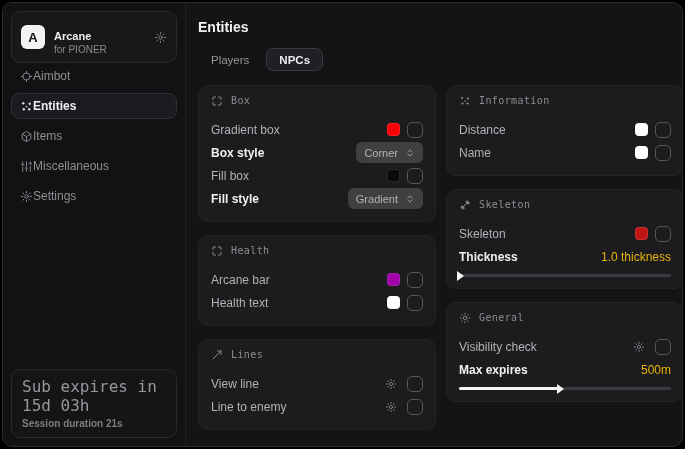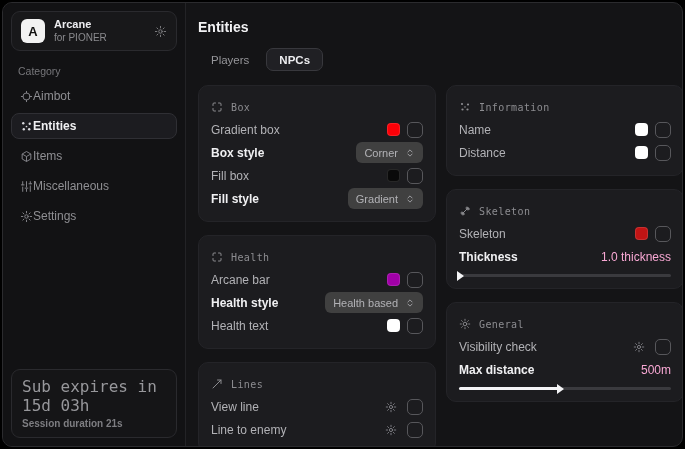--- a/index.html
+++ b/index.html
@@ -26,21 +26,21 @@
     border: 1px solid #2a2a2e; background: #18181a;
     border-radius: 9px; padding: 6px 9px;
     display: flex; align-items: center; gap: 9px;
   }
   .logo {
     width: 24px; height: 24px; border-radius: 6px;
     background: #f2f2f2; color: #111;
     font-weight: 700; font-size: 13px;
     display: flex; align-items: center; justify-content: center;
   }
-  .brand-text { flex: 1; line-height: 1.25; }
+  .brand-text { flex: 1; line-height: 1.25; margin-top: 12px; }
   .brand-name { font-size: 11px; font-weight: 700; color: #ededf0; }
   .brand-sub  { font-size: 10px; color: #8a8a8e; }
   .brand-gear { color: #7c7c80; display: flex; }
 
   .category-label { margin: 14px 0 6px 7px; font-size: 10.5px; color: #76767a; }
 
   .nav { display: flex; flex-direction: column; gap: 4px; }
   .nav-item {
     height: 26px; border-radius: 8px; border: 1px solid transparent;
     display: flex; align-items: center; gap: 0; padding: 0 8px;
@@ -73,21 +73,21 @@
     display: flex; align-items: center; cursor: pointer;
   }
   .tab.active { background: #202024; border-color: #38383d; color: #ededf0; font-weight: 600; }
 
   .columns { margin-top: 14px; display: flex; gap: 10px; align-items: flex-start; }
   .col { display: flex; flex-direction: column; gap: 13px; }
   .col-left  { width: 238px; }
   .col-right { width: 238px; }
 
   .card { background: #1c1c1f; border: 1px solid #242428; border-radius: 10px; padding: 9px 12px 11px; }
-  .card-head { display: flex; align-items: flex-end; gap: 8px; height: 18px; margin-bottom: 5px; }
+  .card-head { display: flex; align-items: flex-start; gap: 8px; height: 18px; margin-bottom: 5px; }
   .card-head .hicon { display: flex; color: #8d8d91; }
   .htitle { font-family: "DejaVu Sans Mono", monospace; font-size: 10px; letter-spacing: .4px; color: #8d8d91; }
 
   .row { height: 23px; display: flex; align-items: center; justify-content: space-between; }
   .row-label { font-size: 12px; color: #b2b2b6; }
   .row-label.strong { color: #f0f0f2; font-weight: 700; }
   .controls { display: flex; align-items: center; gap: 7px; }
 
   .swatch { width: 13px; height: 13px; border-radius: 4px; border: 1px solid rgba(255,255,255,.12); cursor: pointer; }
   .checkbox {
@@ -98,21 +98,21 @@
 
   .dropdown {
     height: 21px; border: none; border-radius: 6px; background: #404040;
     padding: 0 8px; display: flex; align-items: center; gap: 7px;
     font-family: inherit; font-size: 11px; color: #b2b2b6; cursor: pointer;
   }
   .dropdown .unfold { display: flex; color: #9b9b9f; }
 
   .slider-block { margin-top: 1px; }
   .slider-head { height: 21px; display: flex; align-items: center; justify-content: space-between; gap: 12px; }
-  .slider-value { font-size: 12px; color: #f9a8d4; }
+  .slider-value { font-size: 12px; color: #eab308; }
   .slider-track {
     position: relative; margin-top: 7px; height: 3px;
     background: #3a3a3e; border-radius: 2px;
   }
   .slider-fill { position: absolute; left: 0; top: 0; height: 3px; background: #f4f4f6; border-radius: 2px; }
   .slider-handle {
     position: absolute; top: -3.5px; margin-left: -2px;
     width: 0; height: 0;
     border-top: 5px solid transparent; border-bottom: 5px solid transparent;
     border-left: 7px solid #f4f4f6;
@@ -133,21 +133,20 @@
         <div class="brand-sub">for PIONER</div>
       </div>
       <span class="brand-gear">
         <svg width="13" height="13" viewBox="0 0 24 24" fill="none" stroke="currentColor" stroke-width="1.8" stroke-linecap="round">
             <circle cx="12" cy="12" r="3.2"></circle>
             <path d="M12 2.5v2.8M12 18.7v2.8M2.5 12h2.8M18.7 12h2.8M5.3 5.3l2 2M16.7 16.7l2 2M18.7 5.3l-2 2M7.3 16.7l-2 2"></path>
           </svg>
       </span>
     </div>
 
-    <div class="category-label">Category</div>
 
     <nav class="nav">
       <div class="nav-item">
         <span class="nicon">
           <svg width="13" height="13" viewBox="0 0 24 24" fill="none" stroke="currentColor" stroke-width="1.8" stroke-linecap="round">
               <circle cx="12" cy="12" r="6.5"></circle>
               <path d="M12 2.5v3M12 18.5v3M2.5 12h3M18.5 12h3"></path>
             </svg>
         </span>
         <span>Aimbot</span>
@@ -268,31 +267,20 @@
             <span class="htitle">Health</span>
           </div>
           <div class="row">
             <span class="row-label">Arcane bar</span>
             <span class="controls">
               <span class="swatch" style="background: rgb(161, 0, 168);"></span>
               <span class="checkbox"></span>
             </span>
           </div>
           <div class="row">
-            <span class="row-label strong">Health style</span>
-            <button class="dropdown">
-              <span>Health based</span>
-              <span class="unfold">
-                <svg width="10" height="10" viewBox="0 0 24 24" fill="none" stroke="currentColor" stroke-width="2.4" stroke-linecap="round" stroke-linejoin="round">
-                    <path d="M7 9.5L12 4.5l5 5M7 14.5l5 5 5-5"></path>
-                  </svg>
-              </span>
-            </button>
-          </div>
-          <div class="row">
             <span class="row-label">Health text</span>
             <span class="controls">
               <span class="swatch" style="background: rgb(255, 255, 255);"></span>
               <span class="checkbox"></span>
             </span>
           </div>
         </section>
 
         <section class="card">
           <div class="card-head">
@@ -339,28 +327,28 @@
                   <circle cx="6" cy="6" r="2.2"></circle>
                   <circle cx="18" cy="7" r="2.2"></circle>
                   <circle cx="7" cy="17" r="2.2"></circle>
                   <circle cx="17" cy="17" r="2.2"></circle>
                   <circle cx="12" cy="12" r="1.6"></circle>
                 </svg>
             </span>
             <span class="htitle">Information</span>
           </div>
           <div class="row">
+            <span class="row-label">Distance</span>
+            <span class="controls">
+              <span class="swatch" style="background: rgb(255, 255, 255);"></span>
+              <span class="checkbox"></span>
+            </span>
+          </div>
+          <div class="row">
             <span class="row-label">Name</span>
-            <span class="controls">
-              <span class="swatch" style="background: rgb(255, 255, 255);"></span>
-              <span class="checkbox"></span>
-            </span>
-          </div>
-          <div class="row">
-            <span class="row-label">Distance</span>
             <span class="controls">
               <span class="swatch" style="background: rgb(255, 255, 255);"></span>
               <span class="checkbox"></span>
             </span>
           </div>
         </section>
 
         <section class="card">
           <div class="card-head">
             <span class="hicon">
@@ -410,21 +398,21 @@
                 <svg width="12" height="12" viewBox="0 0 24 24" fill="none" stroke="currentColor" stroke-width="1.8" stroke-linecap="round">
                     <circle cx="12" cy="12" r="3.2"></circle>
                     <path d="M12 2.5v2.8M12 18.7v2.8M2.5 12h2.8M18.7 12h2.8M5.3 5.3l2 2M16.7 16.7l2 2M18.7 5.3l-2 2M7.3 16.7l-2 2"></path>
                   </svg>
               </span>
               <span class="checkbox"></span>
             </span>
           </div>
           <div class="slider-block">
             <div class="slider-head">
-              <span class="row-label strong">Max distance</span>
+              <span class="row-label strong">Max expires</span>
               <span class="slider-value">500m</span>
             </div>
             <div class="slider-track">
               <span class="slider-fill" style="width: 47%;"></span>
               <span class="slider-handle" style="left: 47%;"></span>
             </div>
           </div>
         </section>
       </div>
     </div>

